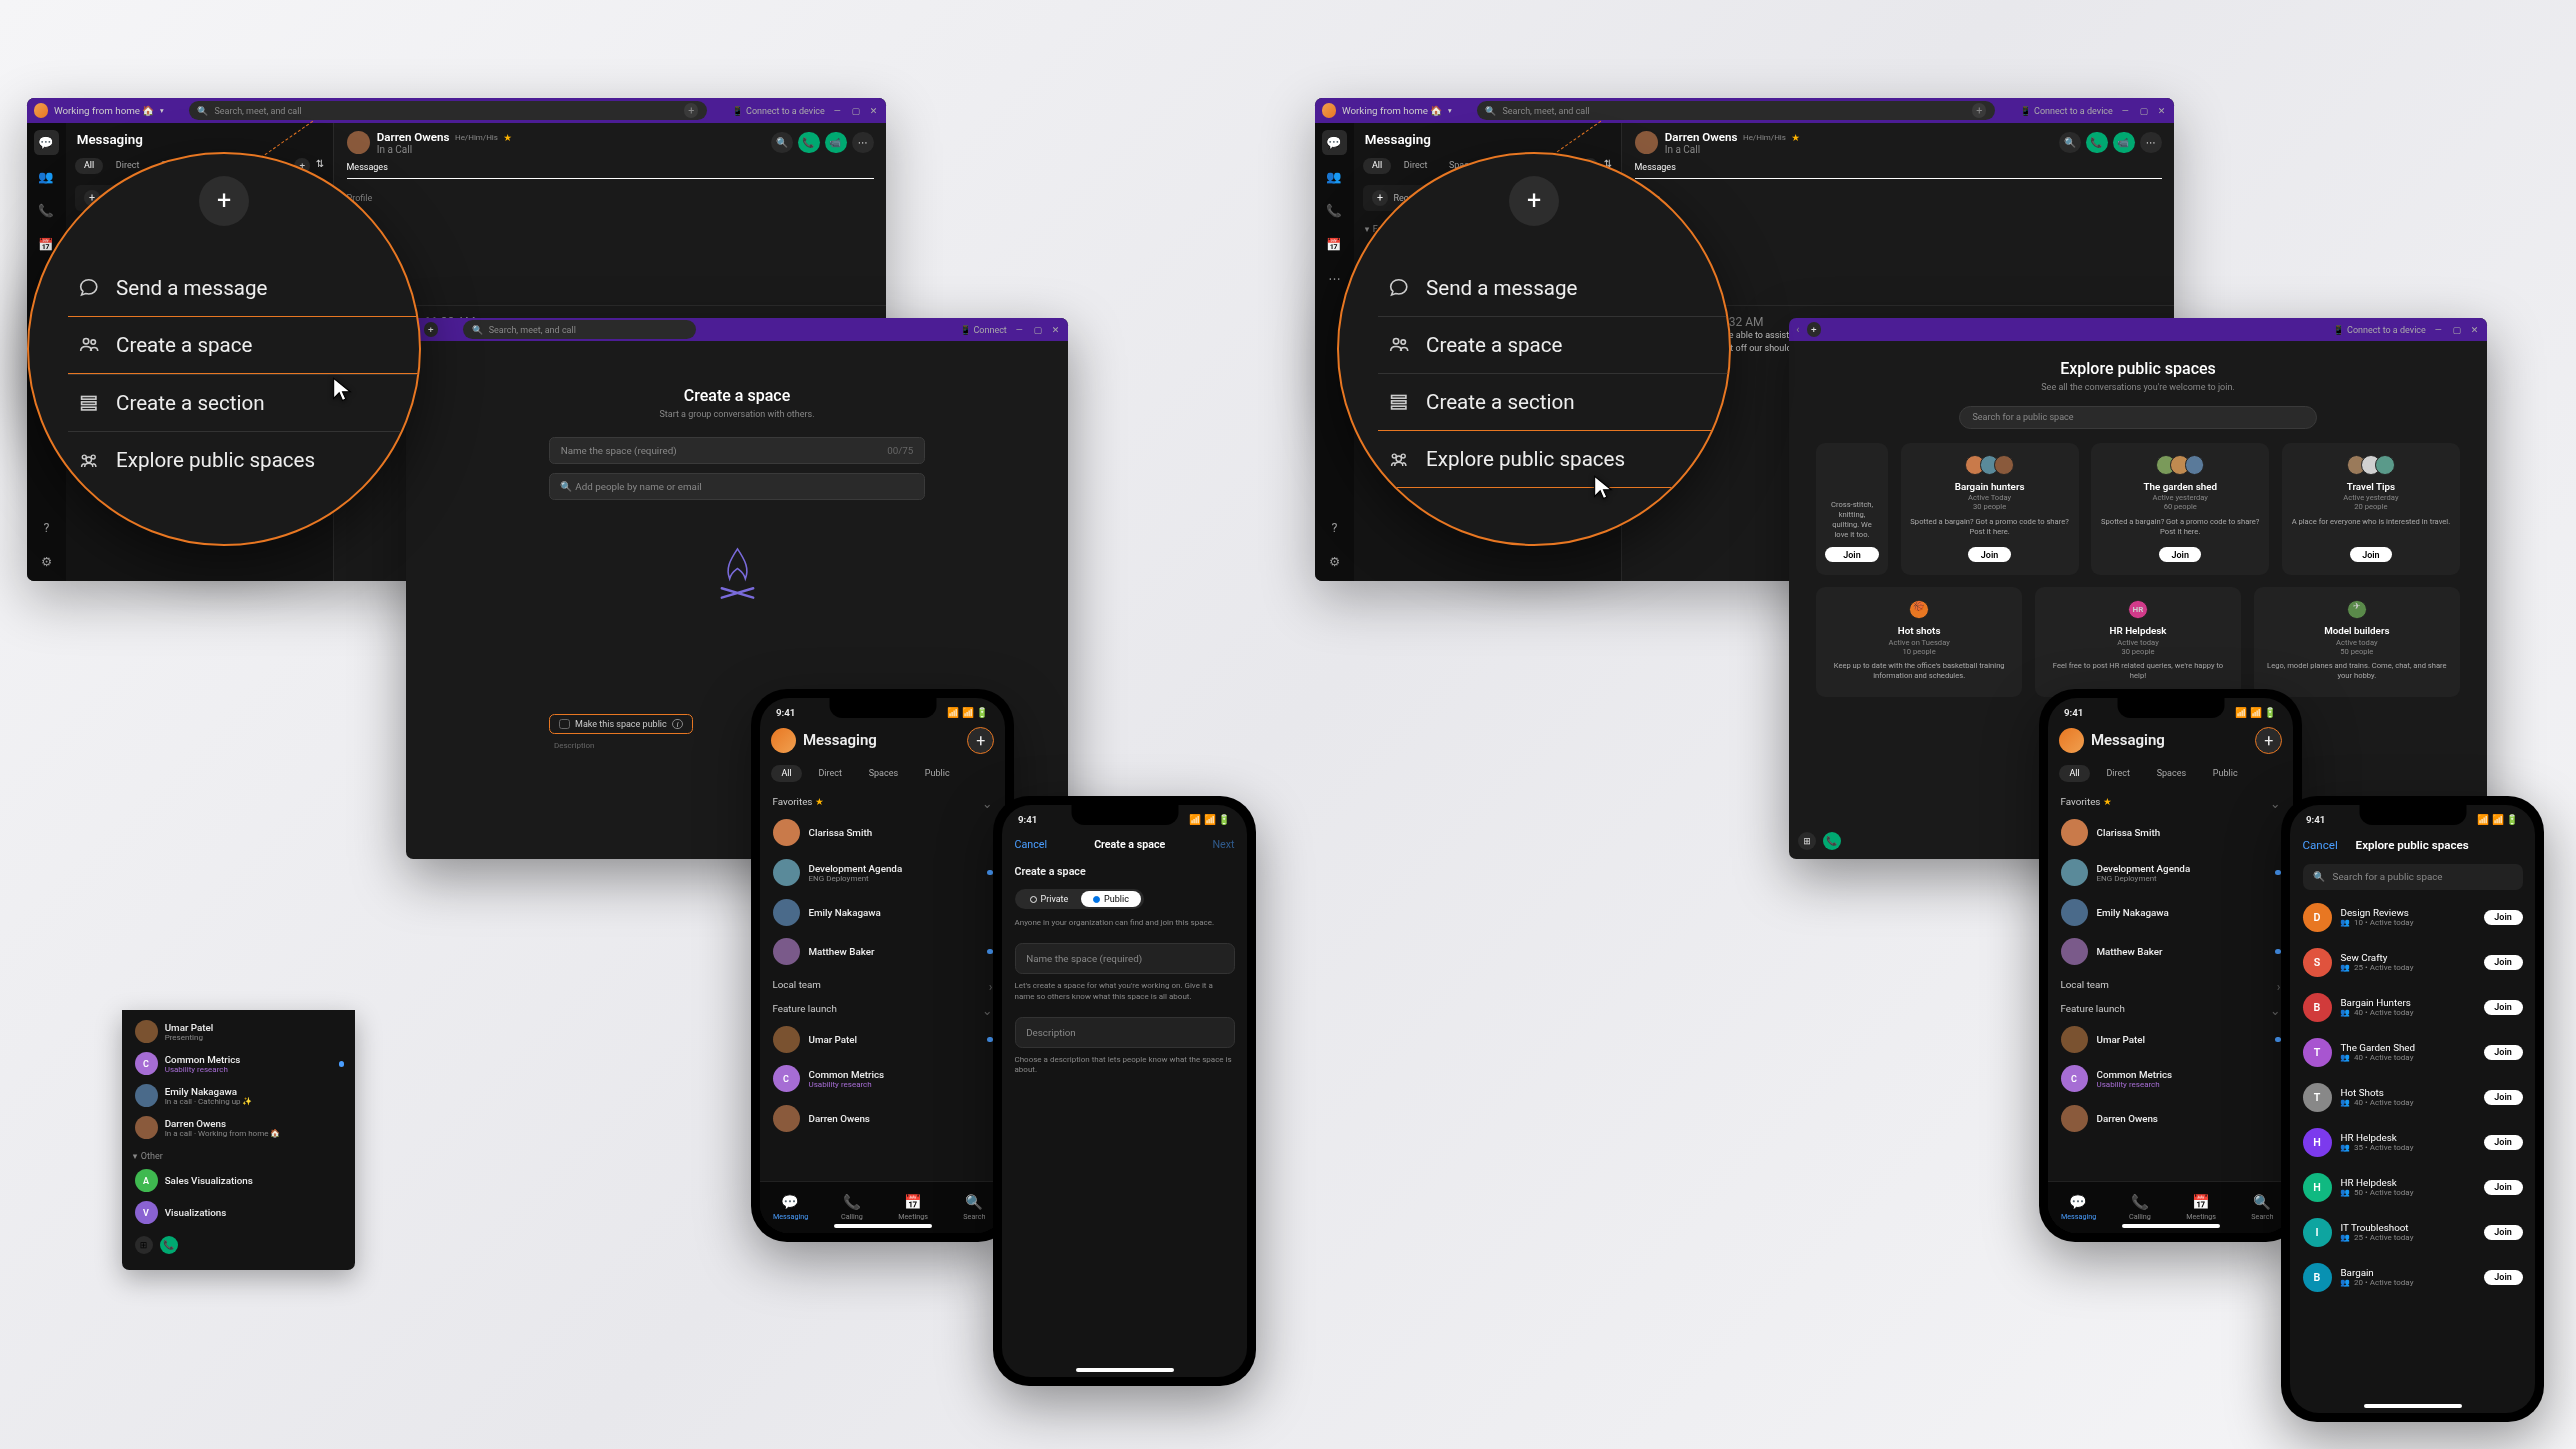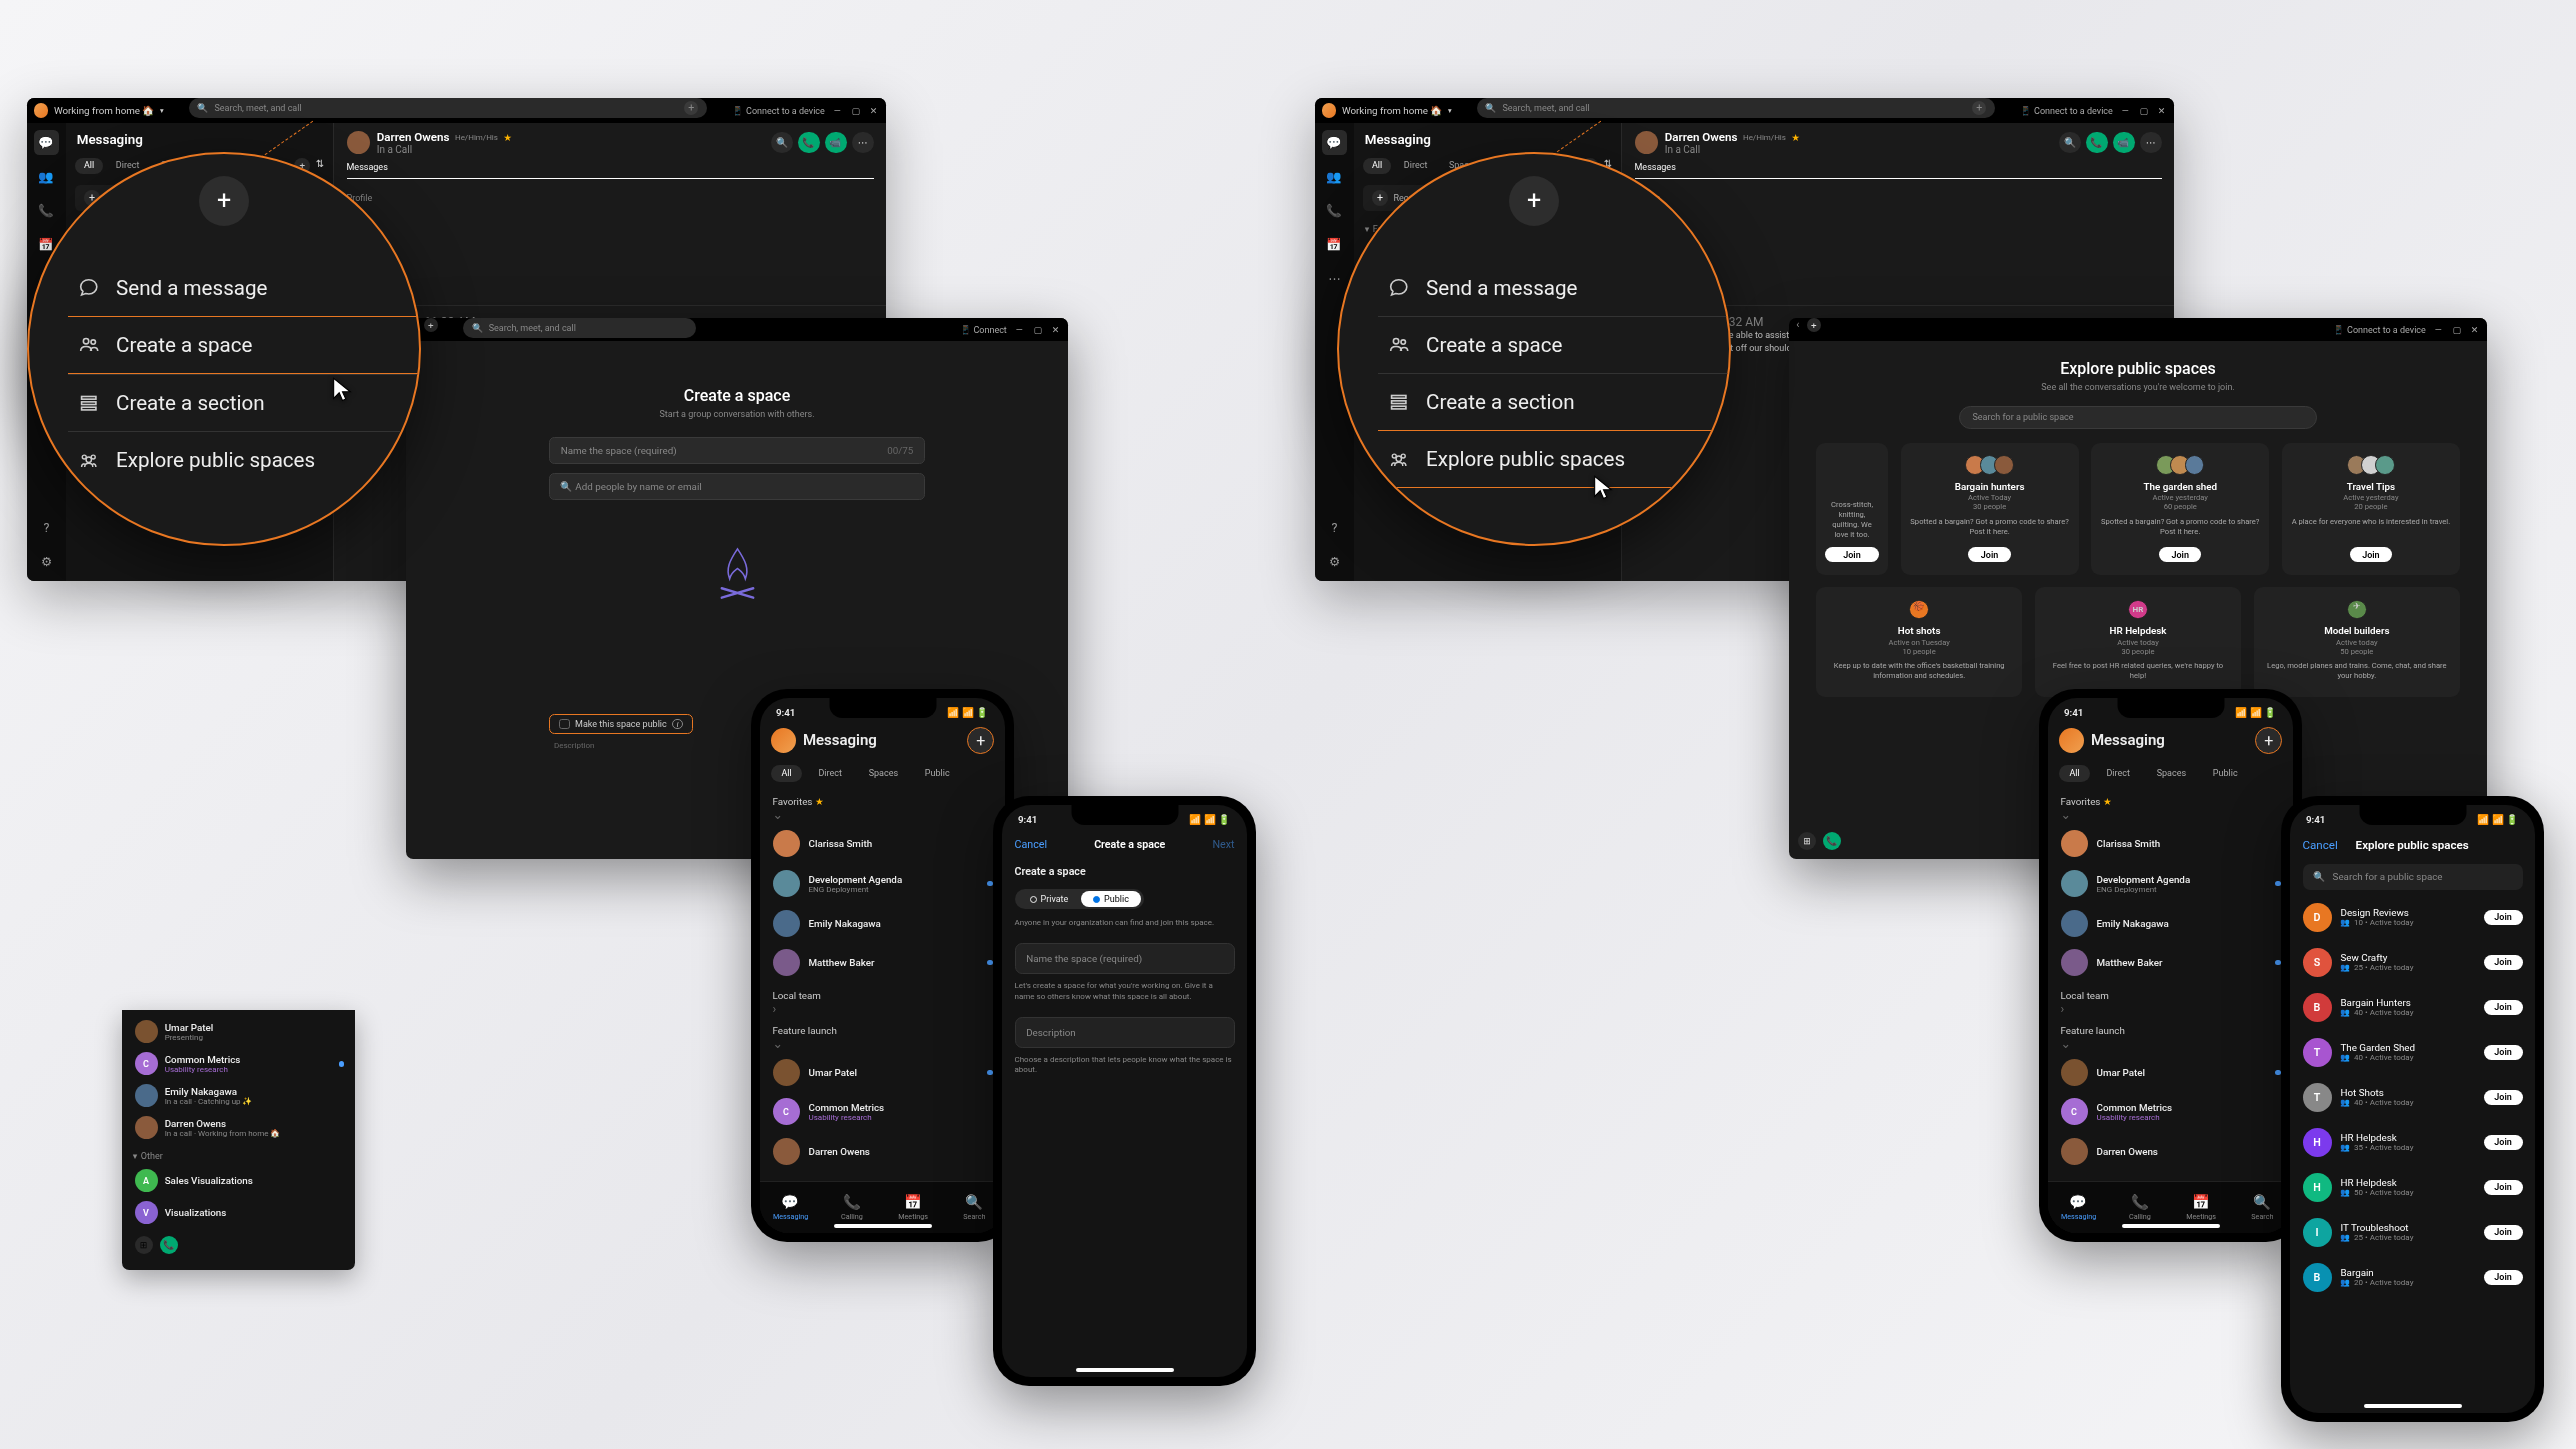--- a/index.html
+++ b/index.html
@@ -31,22 +31,23 @@
     background: #1a1a1a;
     border-radius: 7.2px;
     box-shadow: 0 18px 54px rgba(0,0,0,0.3);
     overflow: hidden;
     color: #e0e0e0;
     font-size: 9.8px;
   }
 
   .titlebar {
     height: 25px;
-    background: #000000;
-    display: flex;
+    background: #4c1d95;
+    display: flex;
+    align-items: center;
     padding: 0 7.2px;
     gap: 7.2px;
   }
   .status-pill {
     display: flex;
     align-items: center;
     gap: 5.4px;
     font-size: 9.8px;
     color: #ccc;
   }
@@ -469,21 +470,21 @@
     border: 1.8px solid #e87722;
   }
   .phone-tabs {
     display: flex; gap: 5.4px; padding: 3.6px 10.7px 7.2px;
   }
   .phone-tab {
     padding: 3.6px 10.7px; border-radius: 10.7px;
     font-size: 9px; color: #aaa;
   }
   .phone-tab.active { background: #2a2a2a; color: #fff; }
-  .phone-section { padding: 7.2px 12.5px 1.8px; font-size: 9.8px; color: #ccc; display:flex; justify-content:space-between;flex-direction:column;}
+  .phone-section { padding: 7.2px 12.5px 1.8px; font-size: 9.8px; color: #ccc; display:flex; justify-content:space-between;}
   .phone-section .chev { color: #666; font-size: 12.5px; }
   .phone-item {
     display: flex; align-items: center; gap: 9px;
     padding: 6.3px 12.5px;
     position: relative;
   }
   .phone-item .avatar { width: 27px; height: 27px; }
   .phone-item .unread-dot { right: 12.5px; }
   .phone-bottom-nav {
     position: absolute; bottom: 0; left: 0; right: 0;

